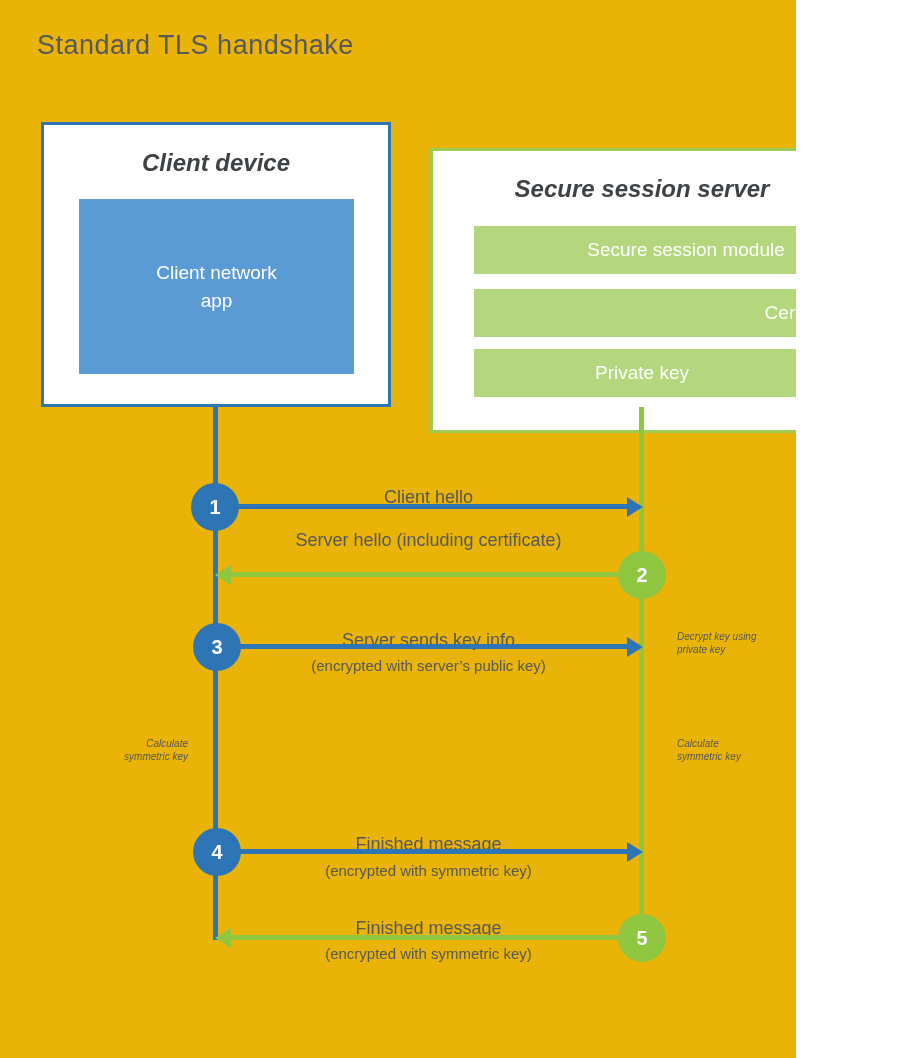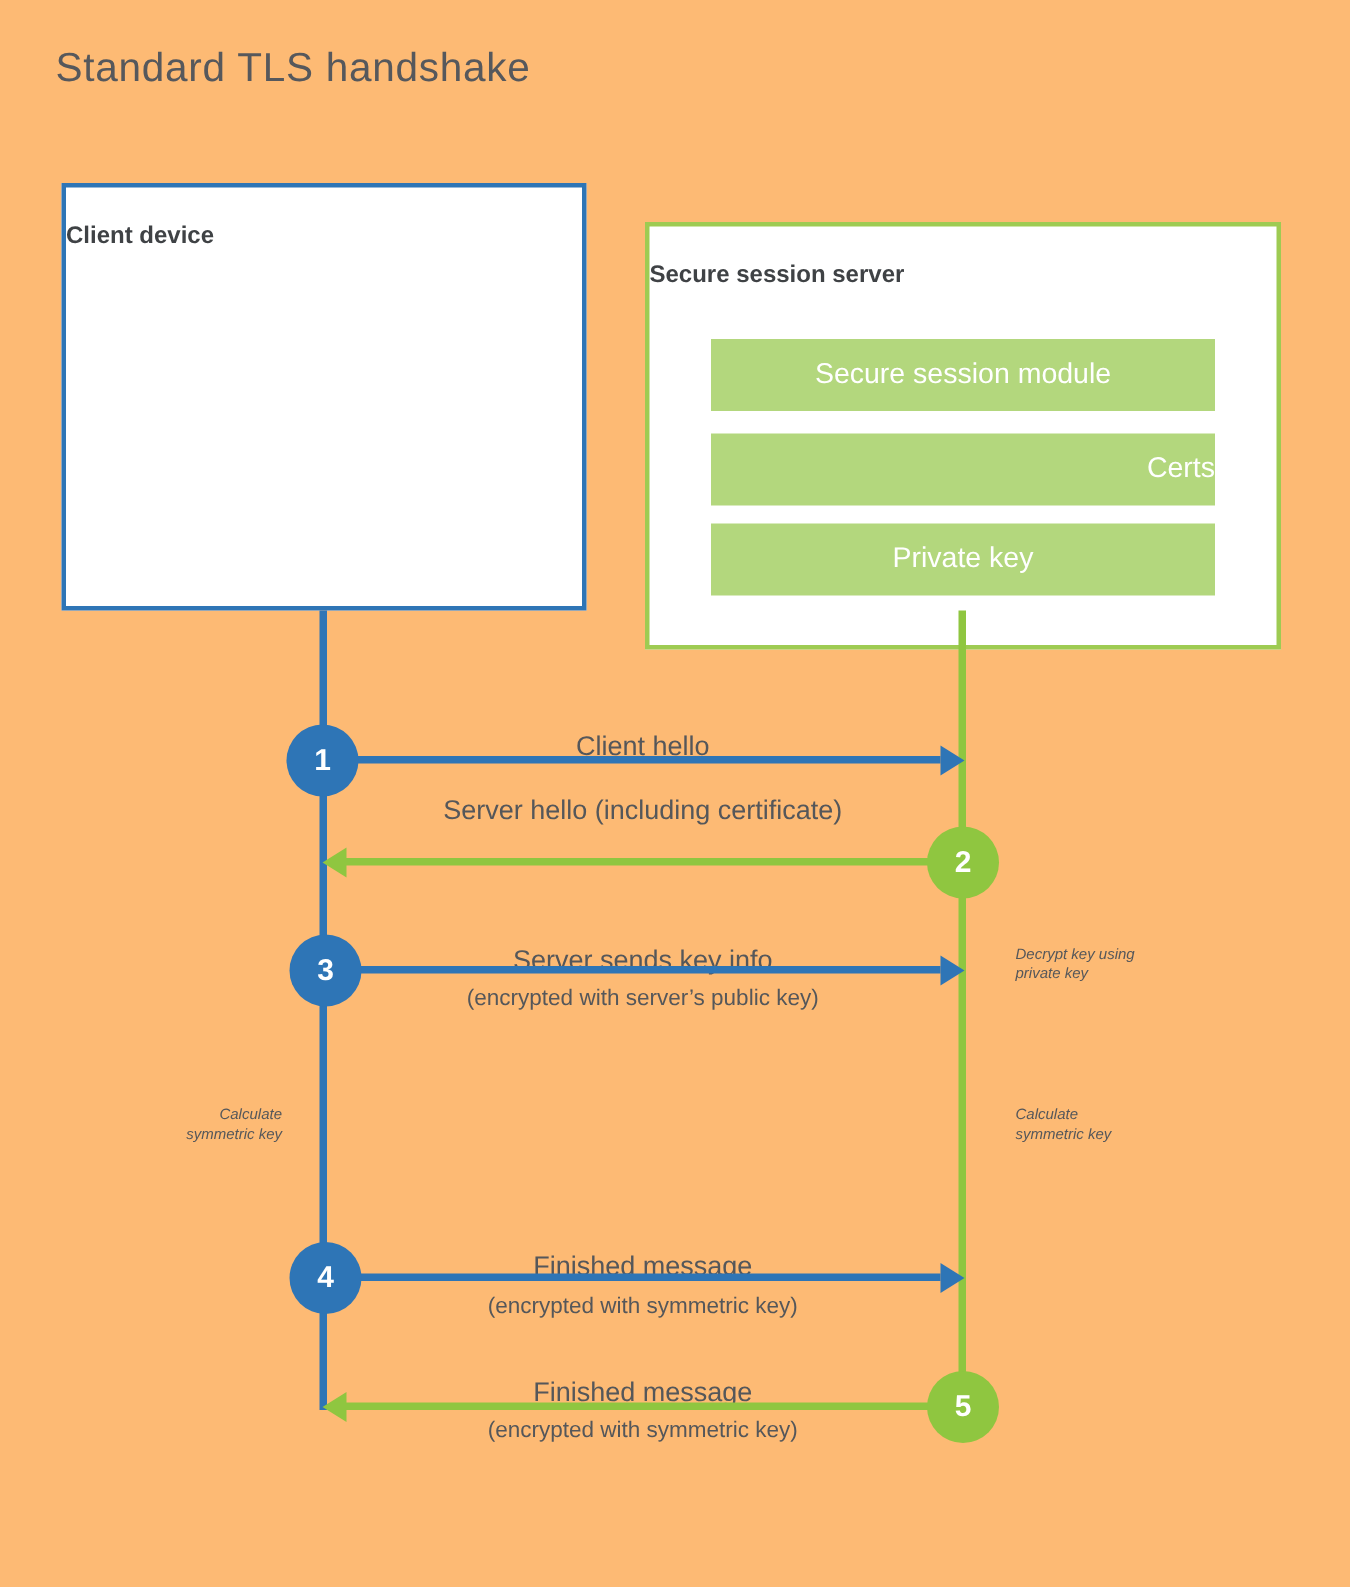--- a/index.html
+++ b/index.html
@@ -1,54 +1,54 @@
 <!DOCTYPE html>
 <html style="--blue: #2e75b6; --blue-fill: #5b9bd5; --green: #8fc640; --green-border: #9ecb52; --green-fill: #b3d77d;"><head>
 <meta charset="utf-8">
 <style>
   html, body { margin: 0; padding: 0; background: #ffffff; }
   .canvas {
     position: relative;
-    width: 900px;
+    width: 796px;
     height: 1058px;
-    background: #fdba74;
+    background: #eab308;
     font-family: "Liberation Sans", "DejaVu Sans", sans-serif;
     overflow: hidden;
   }
   .diagram-title {
     position: absolute;
     left: 37px; top: 30px;
     font-size: 27px;
     font-weight: 300;
     letter-spacing: 0.5px;
     color: #56585c;
   }
   
   .actor-box { position: absolute; top: 122px; height: 279px; background: #ffffff; }
   .actor-box.client { left: 41px; width: 344px; border: 3px solid var(--blue); }
   .actor-box.server { left: 430px; width: 418px; border: 3px solid var(--green-border); margin-top: 26px; }
   .actor-title {
     position: absolute; left: 0; right: 0; top: 24px;
-    text-align: left;
-    font-size: 16px; font-weight: bold; color: #3f4245;
+    text-align: center;
+    font-size: 24px; font-weight: bold; color: #3f4245; font-style: italic;
   }
   .client-app {
     position: absolute; left: 35px; top: 74px; width: 275px; height: 175px;
     background: var(--blue-fill);
     color: #ffffff; font-size: 19px; line-height: 1.45;
     display: flex; align-items: center; justify-content: center; text-align: center;
   }
   .client-app span { display: inline-block; max-width: 150px; }
   .module-bar {
     position: absolute; left: 41px; width: 336px; height: 48px;
     background: var(--green-fill);
     color: #ffffff; font-size: 19px;
     display: flex; align-items: center; justify-content: center;
   }
-  .module-bar.m0 { top: 75px; }
+  .module-bar.m0 { top: 75px; padding-left: 44px; }
   .module-bar.m1 { top: 138px; justify-content: flex-end; }
   .module-bar.m2 { top: 198px; }
   
   .vline { position: absolute; width: 5px; }
   .vline.blue { left: 213px; top: 407px; height: 533px; background: var(--blue); }
   .vline.green { left: 639px; top: 407px; height: 531px; background: var(--green); }
   
   .circle {
     position: absolute; width: 48px; height: 48px; border-radius: 50%;
     color: #ffffff; font-weight: bold; font-size: 20px;
@@ -85,20 +85,23 @@
 </style>
 </head>
 <body>
 
 <div class="canvas">
 
   <div class="diagram-title">Standard TLS handshake</div>
 
   <div class="actor-box client">
     <div class="actor-title">Client device</div>
+    <div class="client-app">
+      <span>Client network app</span>
+    </div>
   </div>
 
   <div class="actor-box server">
     <div class="actor-title">Secure session server</div>
     <div class="module-bar m0">
       <span>Secure session module</span>
     </div>
     <div class="module-bar m1">
       <span>Certs</span>
     </div>

